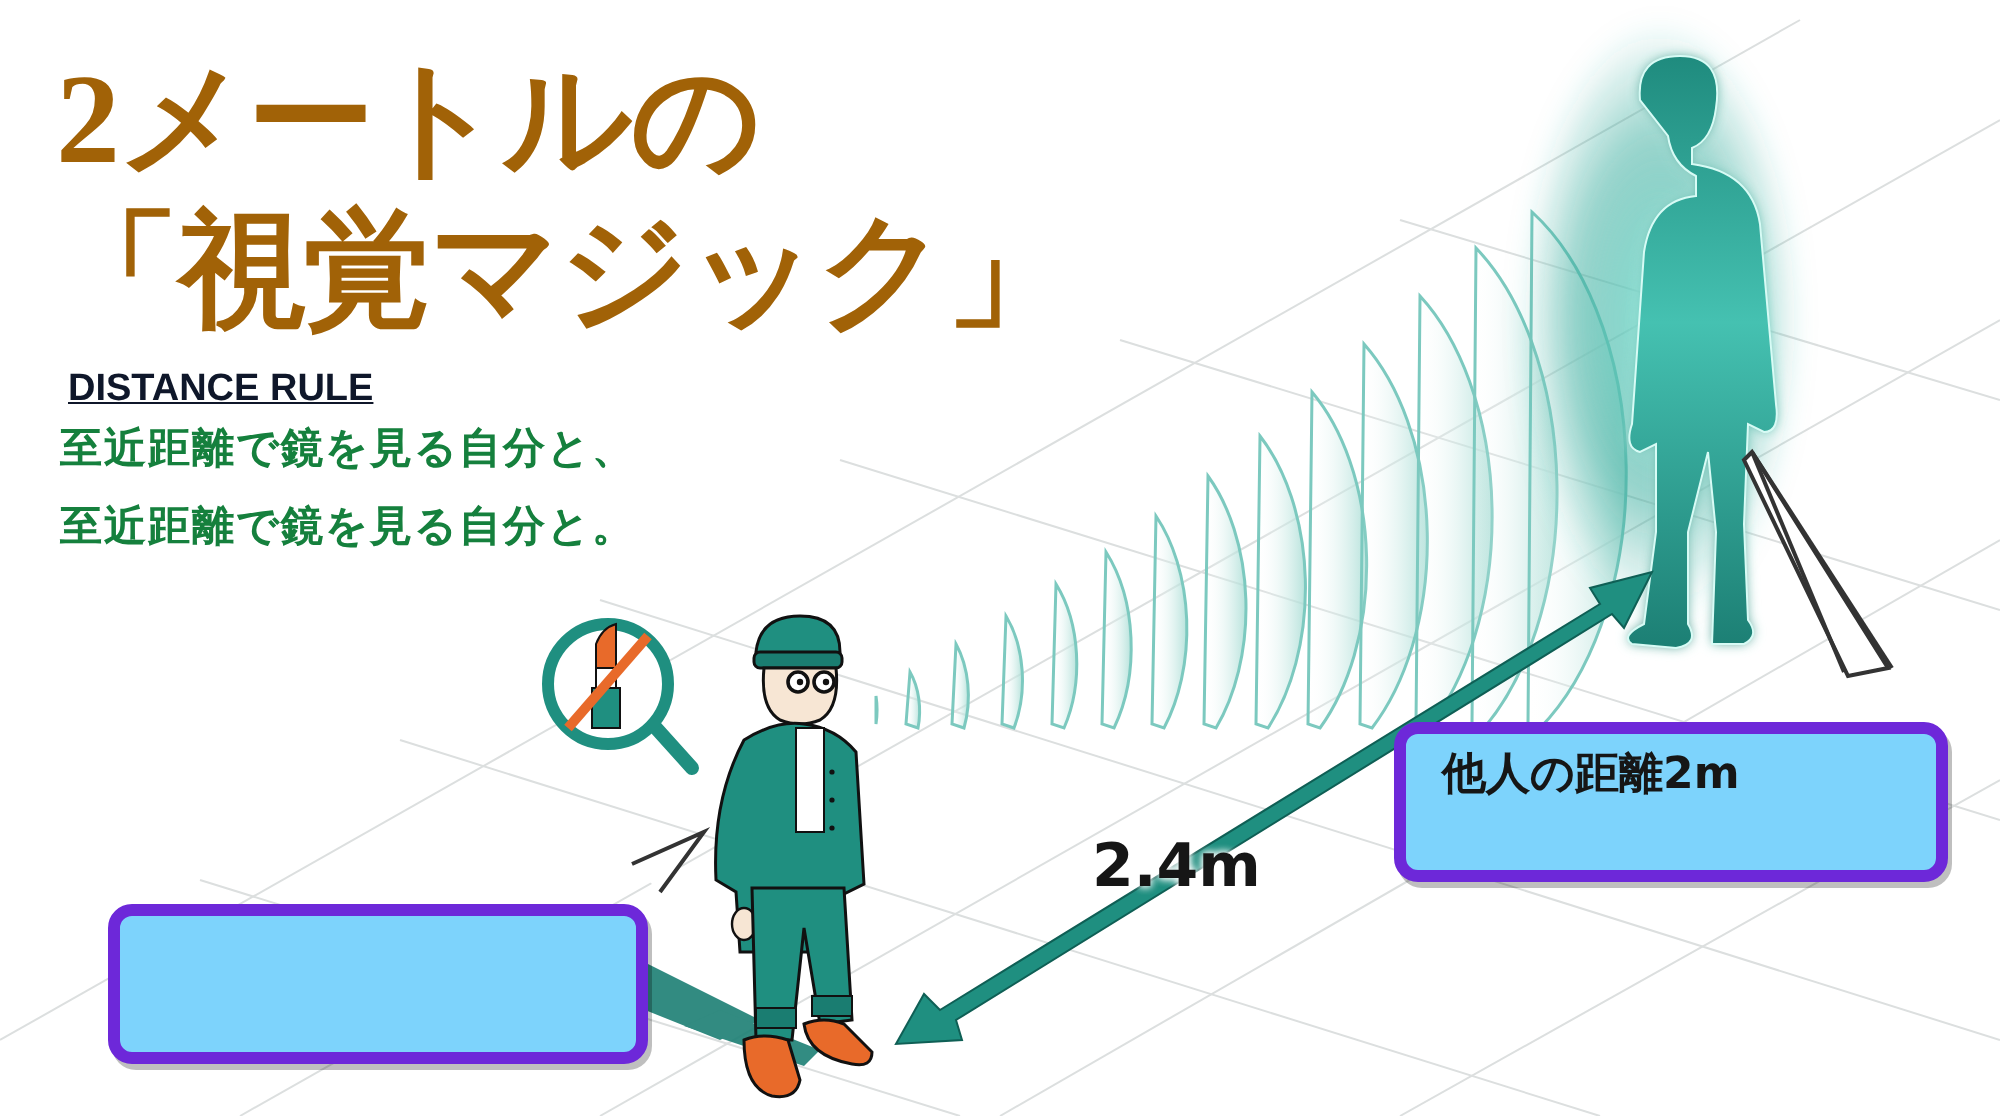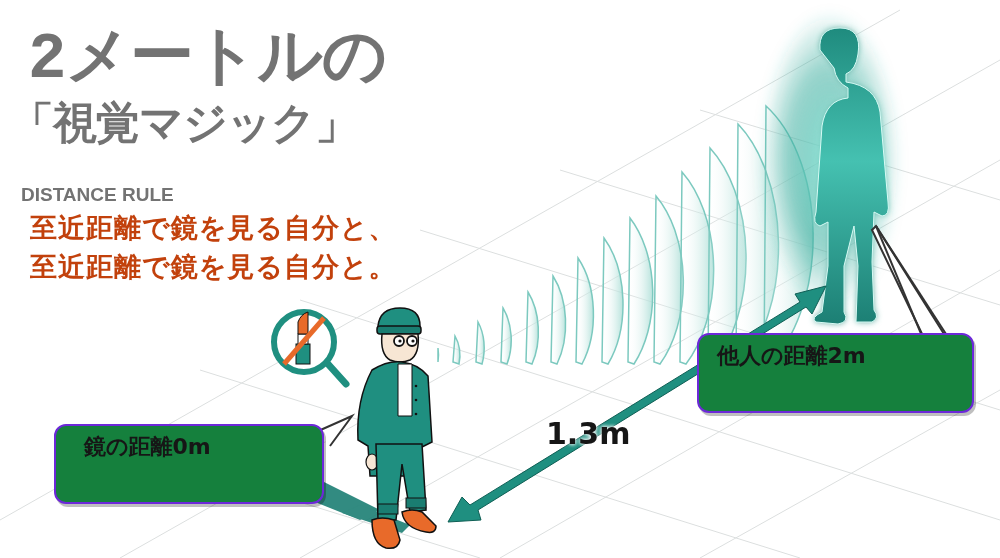--- a/index.html
+++ b/index.html
@@ -1,31 +1,31 @@
 <!DOCTYPE html>
 <html><head>
 <meta charset="utf-8">
 <style>
   html, body { margin: 0; padding: 0; }
   body { width: 1000px; height: 558px; overflow: hidden; background: #ffffff; position: relative;
          font-family: "DejaVu Sans", "Liberation Sans", sans-serif; }
   #scene { position: absolute; left: 0; top: 0; width: 1000px; height: 558px; }
-  .title { position: absolute; left: 28px; color: #737373; font-weight: 900; font-family: Liberation Mono, monospace;
+  .title { position: absolute; left: 28px; color: #a16207; font-weight: 900; font-family: Liberation Serif, serif;
            letter-spacing: -1px; line-height: 1; }
   .title1 { top: 28px; font-size: 64px; }
-  .title2 { top: 104px; font-size: 44px; left: 10px; }
-  .eng { position: absolute; left: 21px; top: 184px; font-size: 19px; font-weight: 700; color: #737373;
-         font-family: "Liberation Sans", sans-serif; letter-spacing: 0px; }
-  .sub { position: absolute; left: 30px; font-size: 27px; font-weight: 700; color: #c2410c;
+  .title2 { top: 104px; font-size: 64px; left: 26px; }
+  .eng { position: absolute; left: 34px; top: 184px; font-size: 19px; font-weight: 700; color: #0f172a;
+         font-family: "Liberation Sans", sans-serif; letter-spacing: 0px; text-decoration: underline; }
+  .sub { position: absolute; left: 30px; font-size: 21px; font-weight: 700; color: #15803d;
          font-family: "DejaVu Sans", sans-serif; line-height: 1; letter-spacing: 1px; }
   .sub1 { top: 214px; }
   .sub2 { top: 253px; }
-  .bubble { position: absolute; background: #15803d; border: 2px solid #6d28d9; border-radius: 12px;
+  .bubble { position: absolute; background: #7dd3fc; border: 6px solid #6d28d9; border-radius: 12px;
             box-shadow: 2px 3px 0 rgba(0,0,0,0.25); font-weight: 800; color: #161616;
-            font-family: "DejaVu Sans", sans-serif; line-height: 1.32; }
+            font-family: "DejaVu Sans", sans-serif; line-height: 1.32; margin-top: 28px; }
   .bubble-left { left: 54px; top: 424px; width: 270px; height: 80px; padding: 6px 0 0 28px; box-sizing: border-box; font-size: 22px; }
   .bubble-right { left: 697px; top: 333px; width: 277px; height: 80px; padding: 6px 0 0 18px; box-sizing: border-box; font-size: 22px; }
   .bubble span { display: block; }
   .dist { position: absolute; left: 546px; top: 416px; font-size: 30px; font-weight: 800; color: #161616;
           font-family: "DejaVu Sans", sans-serif; text-shadow: 0 0 4px #fff, 0 0 4px #fff; }
 </style>
 </head>
 <body>
 
 <svg id="scene" viewBox="0 0 1000 558" xmlns="http://www.w3.org/2000/svg">
@@ -142,20 +142,19 @@
   </g>
 </svg>
 
 <div class="title title1">2メートルの</div>
 <div class="title title2">「視覚マジック」</div>
 <div class="eng">DISTANCE RULE</div>
 <div class="sub sub1">至近距離で鏡を見る自分と、</div>
 <div class="sub sub2">至近距離で鏡を見る自分と。</div>
 
 <div class="bubble bubble-left">
-  <span>鏡の距離0m</span>
 </div>
 
 <div class="bubble bubble-right">
   <span>他人の距離2m</span>
 </div>
 
-<div class="dist">1.3m</div>
+<div class="dist">2.4m</div>
 
 </body></html>

